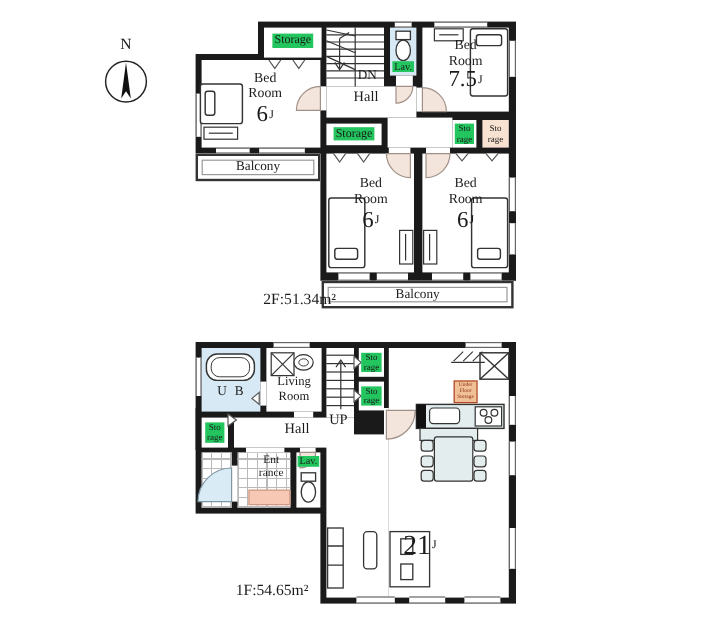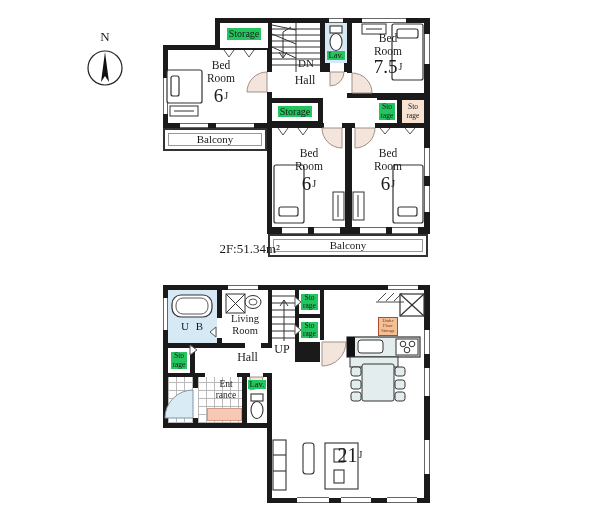--- a/index.html
+++ b/index.html
@@ -321,16 +321,17 @@
 rage</span></div>
   <div class="lbl" style="left:225px;top:351px;width:45px;height:14px;font-size:12px">Hall</div>
   <div class="lbl" style="left:198px;top:378px;width:56px;height:24px;font-size:9.5px">Ent
 rance</div>
   <div class="lbl" style="left:247px;top:378px;width:20px;height:13px;font-size:8.5px"><span class="tag">Lav.</span></div>
 
   <div class="ufs" style="left:378px;top:317px;width:20px;height:19px">Under
 Floor
 Storage</div>
 
-  <div class="lbl" style="left:318px;top:443px;width:64px;height:24px"><span class="num" style="font-size:20px">21</span><span class="unit">J</span></div>
-
+  <div class="lbl" style="left:318px;top:443px;width:64px;height:24px"><span class="num" style="font-size:23px">21</span><span class="unit">J</span></div>
+
+  <div class="lbl" style="left:157px;top:484px;width:100px;height:16px;font-size:13px;justify-content:flex-end">1F:54.65m²</div>
 
 </div>
 
 </body></html>

